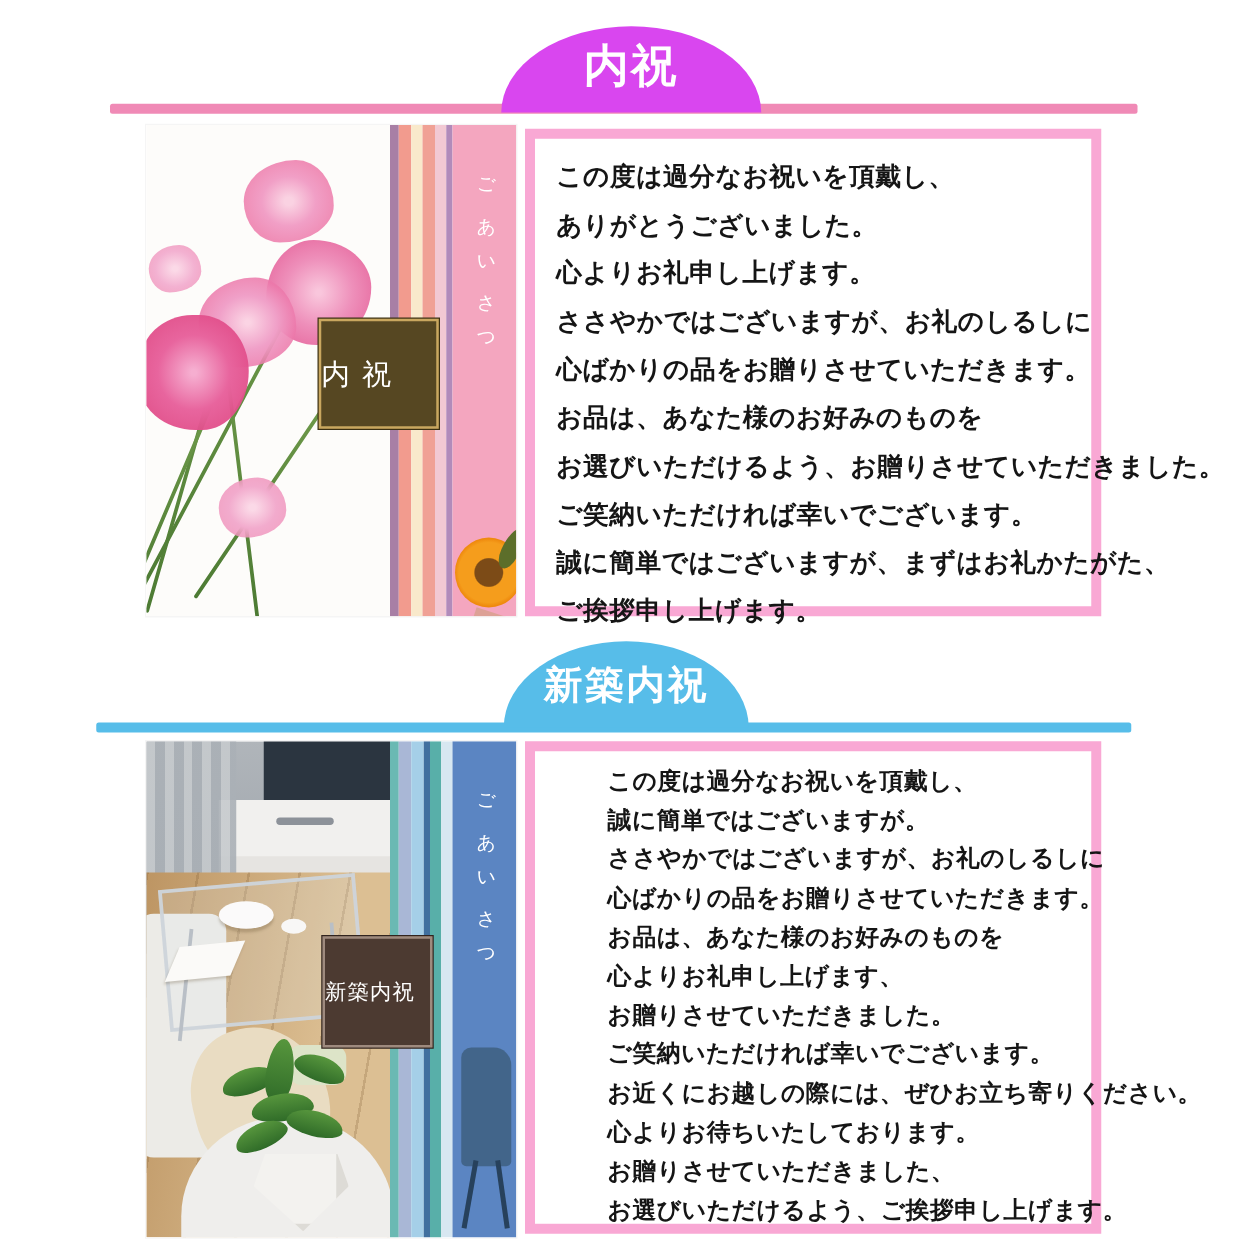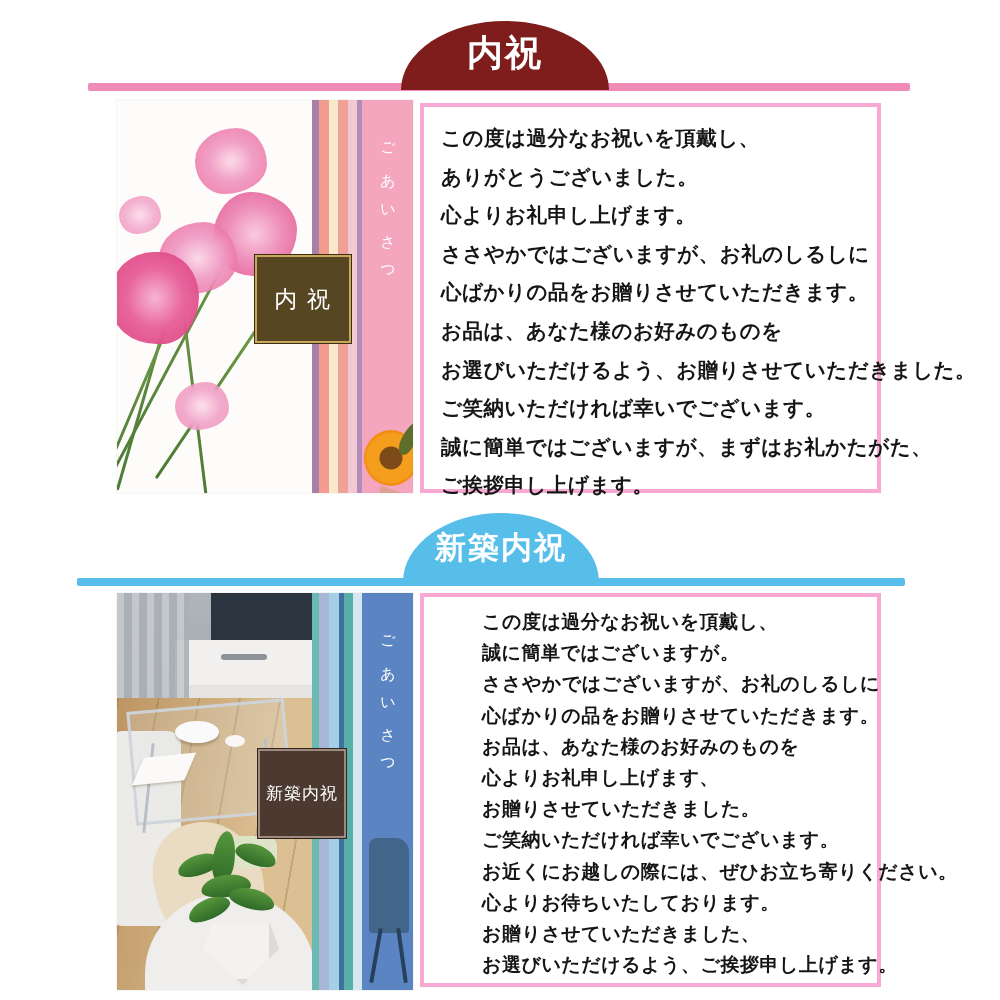--- a/index.html
+++ b/index.html
@@ -23,21 +23,21 @@
   .card{position:absolute;width:296px;overflow:hidden;box-shadow:0 0 0 1px rgba(0,0,0,0.04);}
   .card1{left:117px;top:100px;height:393px;}
   .card2{left:117px;top:593px;height:397px;}
   .photo{position:absolute;left:0;top:0;width:195px;height:100%;overflow:hidden;background:#fdfcfa;}
   .stripes{position:absolute;left:195px;top:0;width:50px;height:100%;display:flex;}
   .stripe{height:100%;}
   .s1{width:7px;}.s2{width:10px;}.s3{width:10px;}.s4{width:5px;}.s5{width:9px;}
   .band{position:absolute;left:245px;top:0;width:51px;height:100%;overflow:hidden;}
   .vlabel{position:absolute;left:50%;transform:translateX(-50%);top:32px;
         writing-mode:vertical-rl;color:#ffffff;font-size:15px;letter-spacing:14px;}
-  .plate{position:absolute;display:flex;align-items:center;justify-content:center;color:#fff;}
+  .plate{position:absolute;display:flex;align-items:center;color:#fff;}
   .plate1{left:138px;top:155px;width:92px;height:84px;border:2px solid;box-shadow:0 0 0 1px #3a2f12;}
   .plate1 .ptext{font-size:23px;letter-spacing:2px;}
   .plate2{left:141px;top:156px;width:84px;height:85px;border:2px solid;box-shadow:0 0 0 1px #32241e;}
   .plate2 .ptext{font-size:17px;letter-spacing:1px;}
 
   
   .stem{position:absolute;width:3px;background:linear-gradient(#6f9a4a,#4c7a33);border-radius:2px;}
   .bloom{position:absolute;border-radius:58% 42% 60% 40% / 50% 55% 45% 50%;}
   .bl1{left:78px;top:28px;width:72px;height:66px;background:radial-gradient(closest-side,#fad2e2 10%,#f19fc6 60%,rgba(238,130,175,.9));}
   .bl2{left:96px;top:92px;width:84px;height:84px;background:radial-gradient(closest-side,#f9c6dc 5%,#ee8fba 65%,rgba(231,105,160,.9));border-radius:45% 55% 52% 48%/55% 45% 55% 45%;}
@@ -74,34 +74,34 @@
   .cup{position:absolute;left:108px;top:142px;width:20px;height:12px;background:#f8f7f6;border-radius:50%;}
   .book{position:absolute;left:22px;top:162px;width:50px;height:28px;background:#fbfaf8;transform:skewX(-28deg) rotate(-6deg);box-shadow:0 2px 2px rgba(90,70,40,.25);}
   .side-table{position:absolute;left:28px;top:300px;width:170px;height:100px;background:#efeeec;border-radius:50% 50% 0 0/80% 80% 0 0;}
   .leaf{position:absolute;background:linear-gradient(#57963d,#2f6b28);border-radius:50% 50% 50% 50%/60% 60% 40% 40%;}
   .pot{position:absolute;left:86px;top:330px;width:76px;height:62px;background:#f3f2ef;
         clip-path:polygon(12% 0,88% 0,100% 42%,52% 100%,0 42%);box-shadow:inset -10px -6px 0 #dddbd6;}
   .chair{position:absolute;left:7px;top:245px;width:40px;height:95px;background:#3e5f80;border-radius:8px 14px 4px 4px;opacity:.85;}
   .chair-leg{position:absolute;width:4px;background:#27415c;}
 
   
-  .msgbox{position:absolute;left:420px;width:461px;background:#ffffff;border:4px solid #f9a8d4;box-sizing:border-box;color:#151515;}
+  .msgbox{position:absolute;left:420px;width:461px;background:#ffffff;border:8px solid #f9a8d4;box-sizing:border-box;color:#151515;}
   .msgbox1{top:103px;height:390px;padding:12px 10px 0 17px;}
   .msgbox2{top:593px;height:394px;padding:9px 10px 0 58px;}
   .msgbox .line{white-space:nowrap;font-weight:bold;}
   .msgbox1 .line{font-size:20.5px;line-height:38.6px;letter-spacing:0.5px;}
   .msgbox2 .line{font-size:19px;line-height:31.2px;letter-spacing:0.5px;}
 </style>
 </head>
 <body>
 
 <div class="page">
 
   <div class="rule pink" style="background: rgb(240, 138, 182);"></div>
-  <div class="dome pink" style="background: #7f1d1d;">
+  <div class="dome pink" style="background: #d946ef;">
     <div class="label">内祝</div>
   </div>
 
   <div class="card card1">
     <div class="photo">
       <div class="stem" style="left:34px;top:140px;height:255px;transform:rotate(16deg);"></div>
       <div class="stem" style="left:58px;top:110px;height:285px;transform:rotate(28deg);"></div>
       <div class="stem" style="left:74px;top:175px;height:220px;transform:rotate(-7deg);"></div>
       <div class="stem" style="left:16px;top:215px;height:180px;transform:rotate(23deg);"></div>
       <div class="stem" style="left:92px;top:200px;height:195px;transform:rotate(34deg);"></div>

